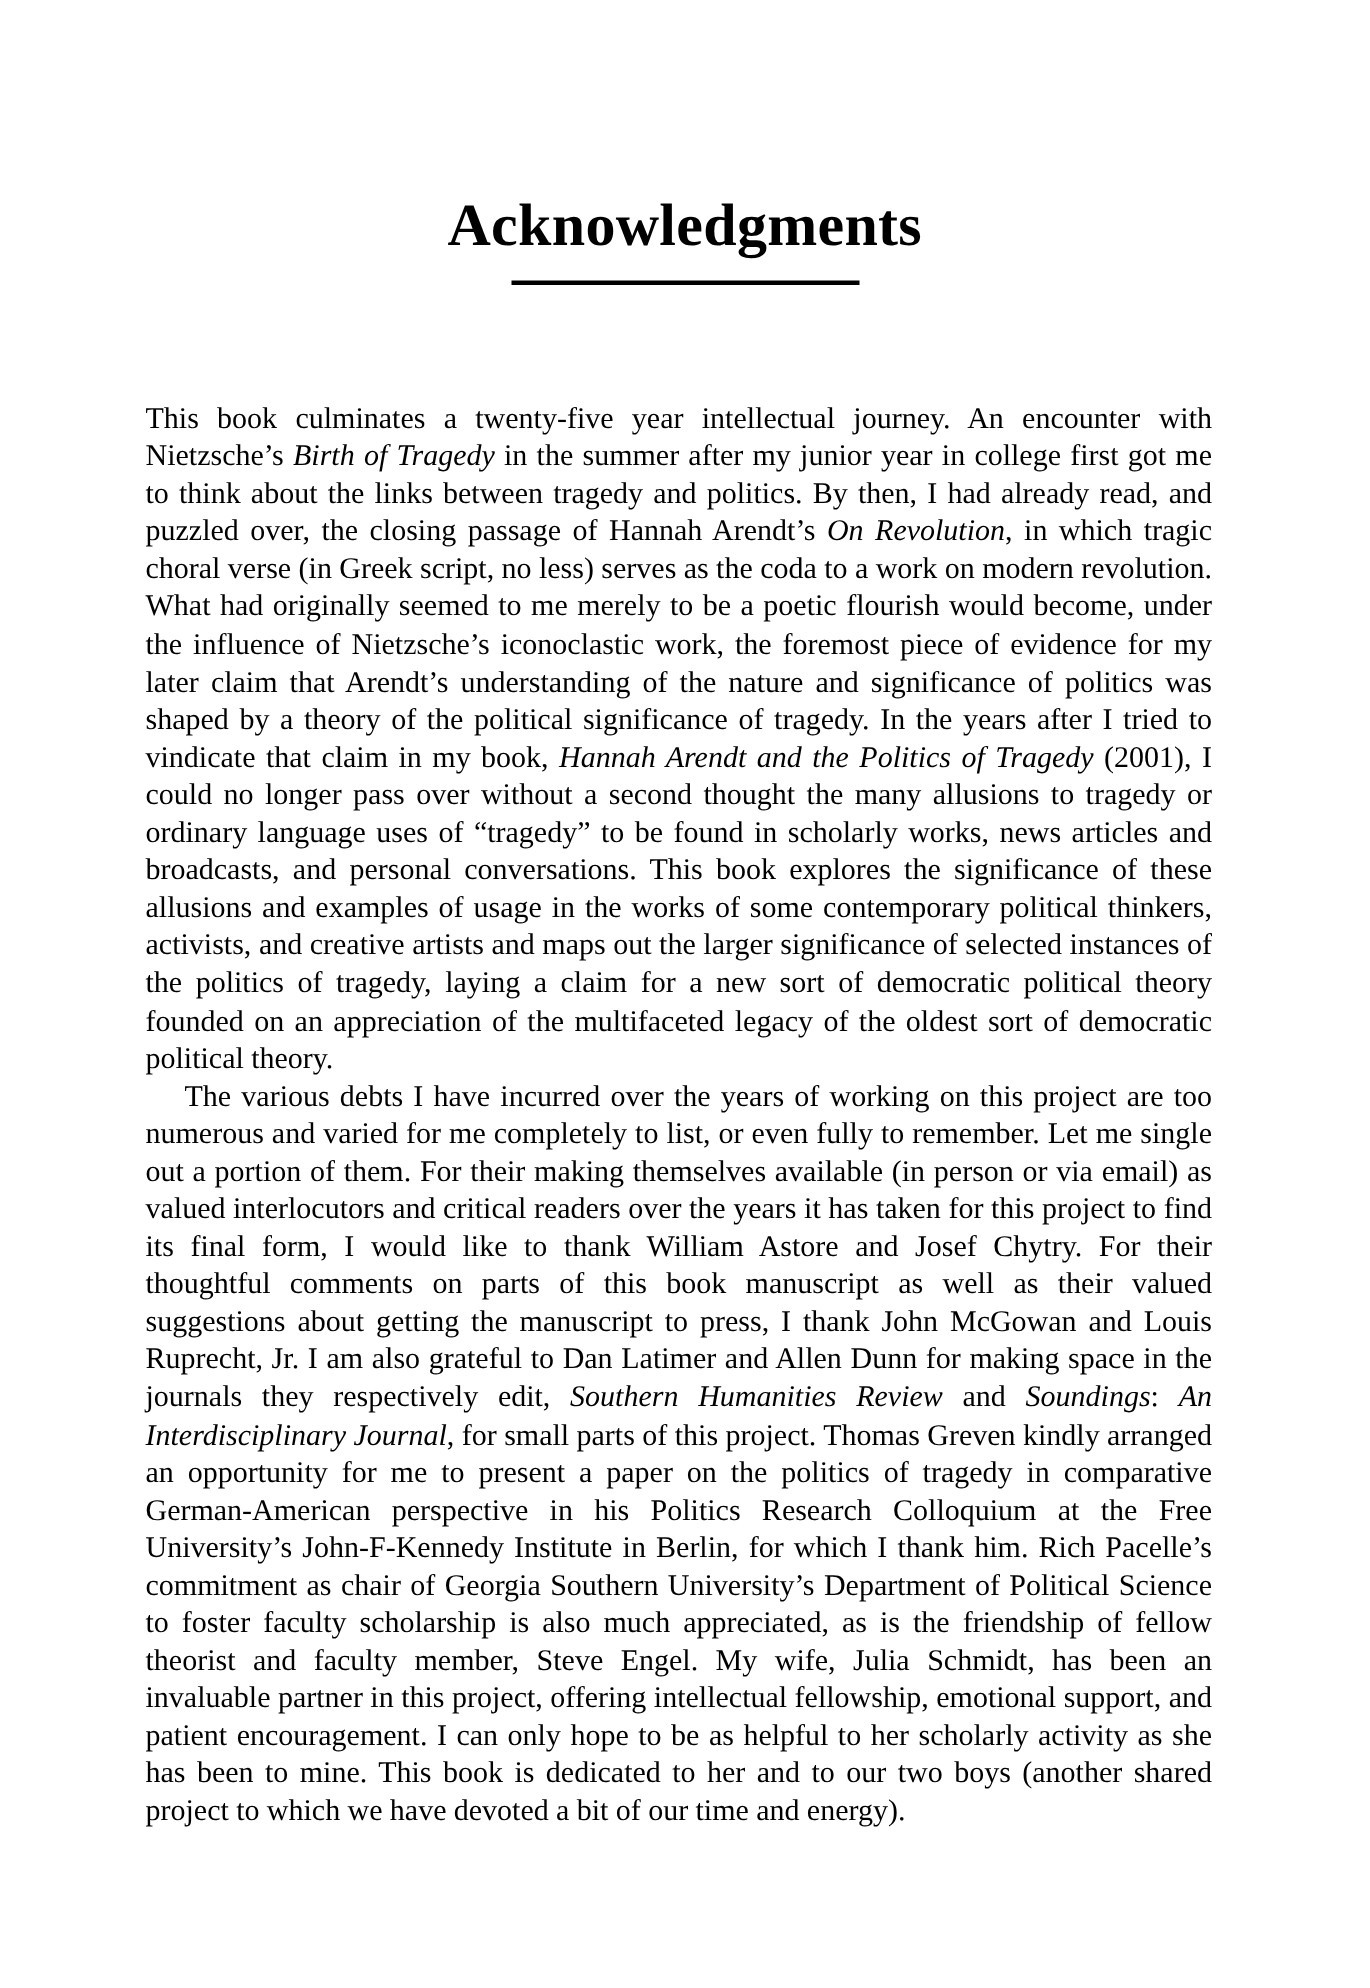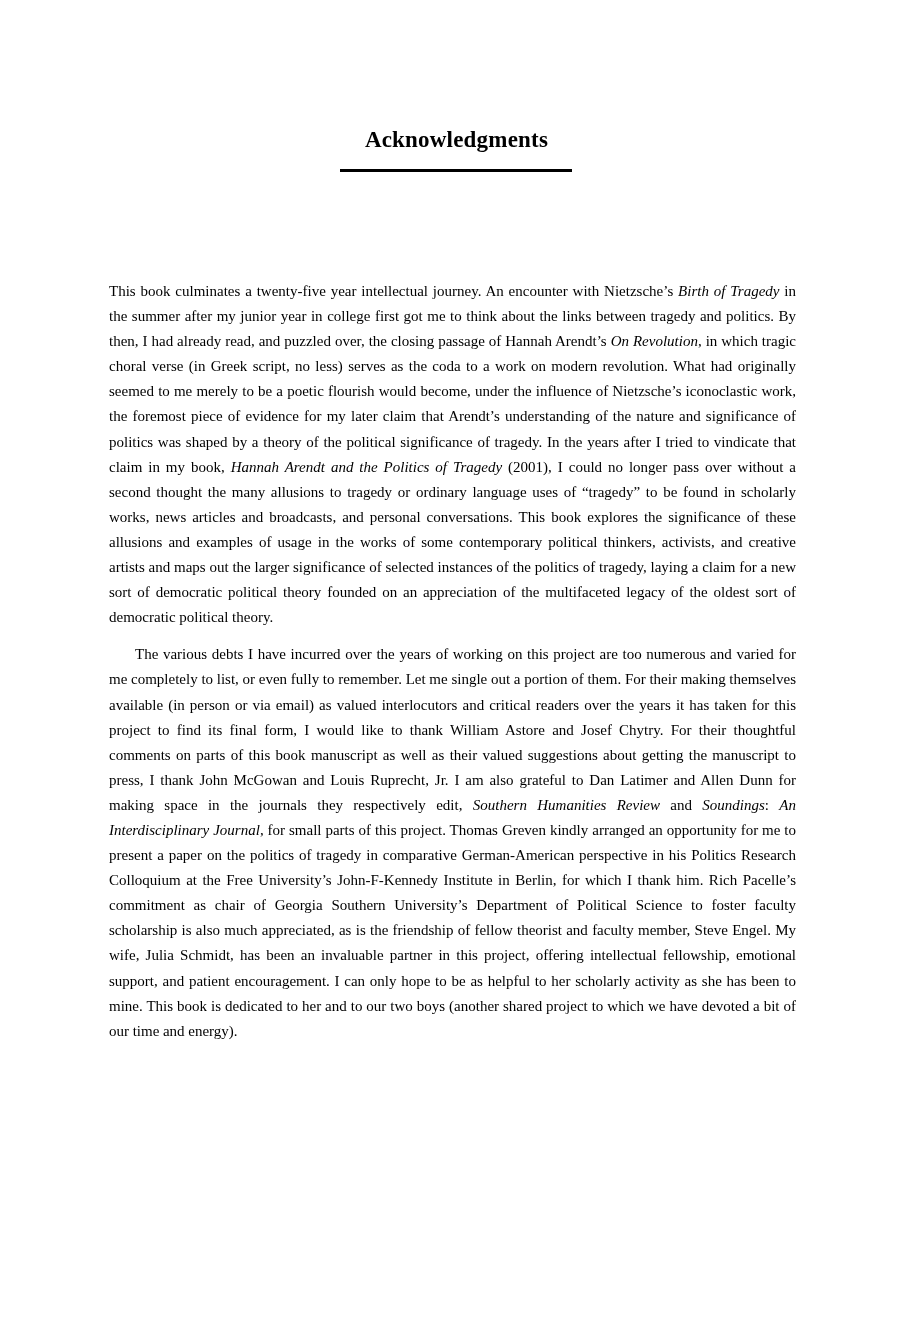--- a/index.html
+++ b/index.html
@@ -23,21 +23,21 @@
   }
   .page-title-block {
     position: absolute;
     left: 0;
     top: 128px;
     width: 913px;
     text-align: center;
   }
   .page-title {
     display: inline-block;
-    font-size: 23px;
+    font-size: 40px;
     font-weight: bold;
     letter-spacing: 0.2px;
     line-height: 1.08;
     color: #000000;
     padding-bottom: 9px;
     border-bottom: 3px solid #000000;
     
     padding-left: 0;
     padding-right: 0;
   }
@@ -54,22 +54,22 @@
     height: 3px;
     background: #000000;
   }
   .body-block {
     position: absolute;
     left: 97px;
     top: 267px;
     width: 711px;
   }
   p.para {
-    margin: 12px;
-    font-size: 15px;
+    margin: 0;
+    font-size: 20px;
     line-height: 25.1px;
     text-align: justify;
     text-justify: inter-word;
     hyphens: manual;
     -webkit-hyphens: manual;
     word-spacing: -0.1px;
   }
   p.para + p.para {
     text-indent: 26px;
   }

